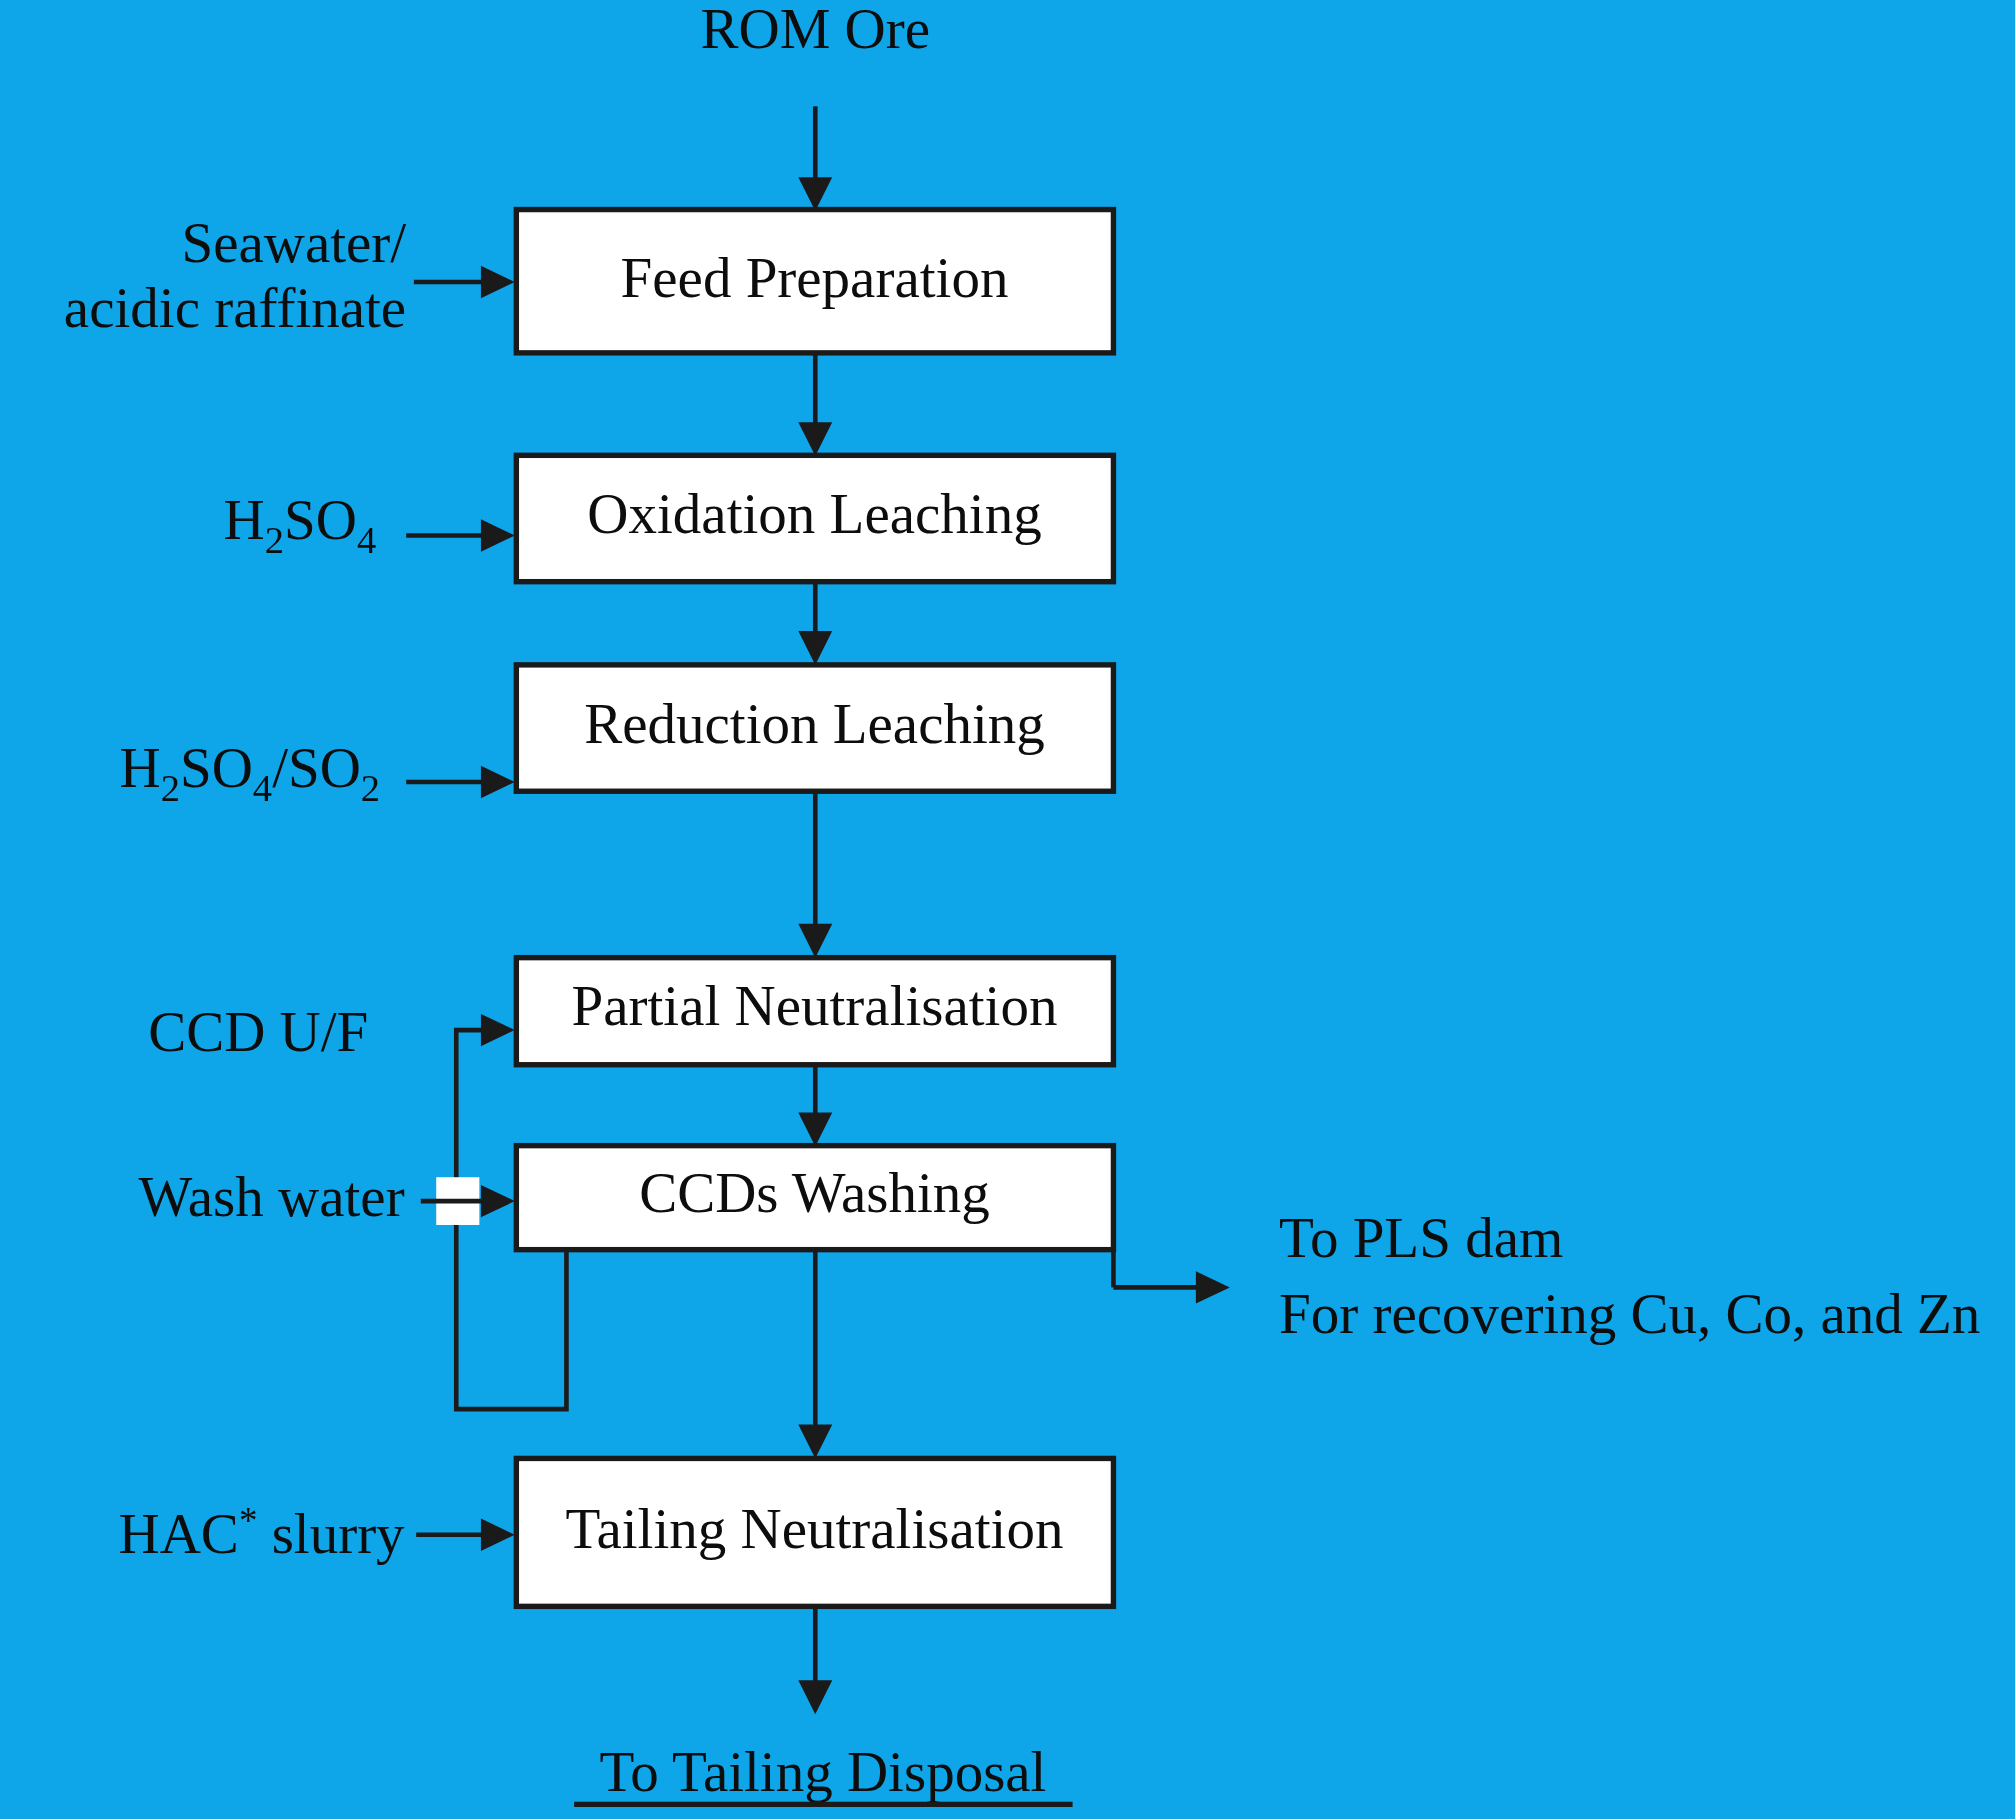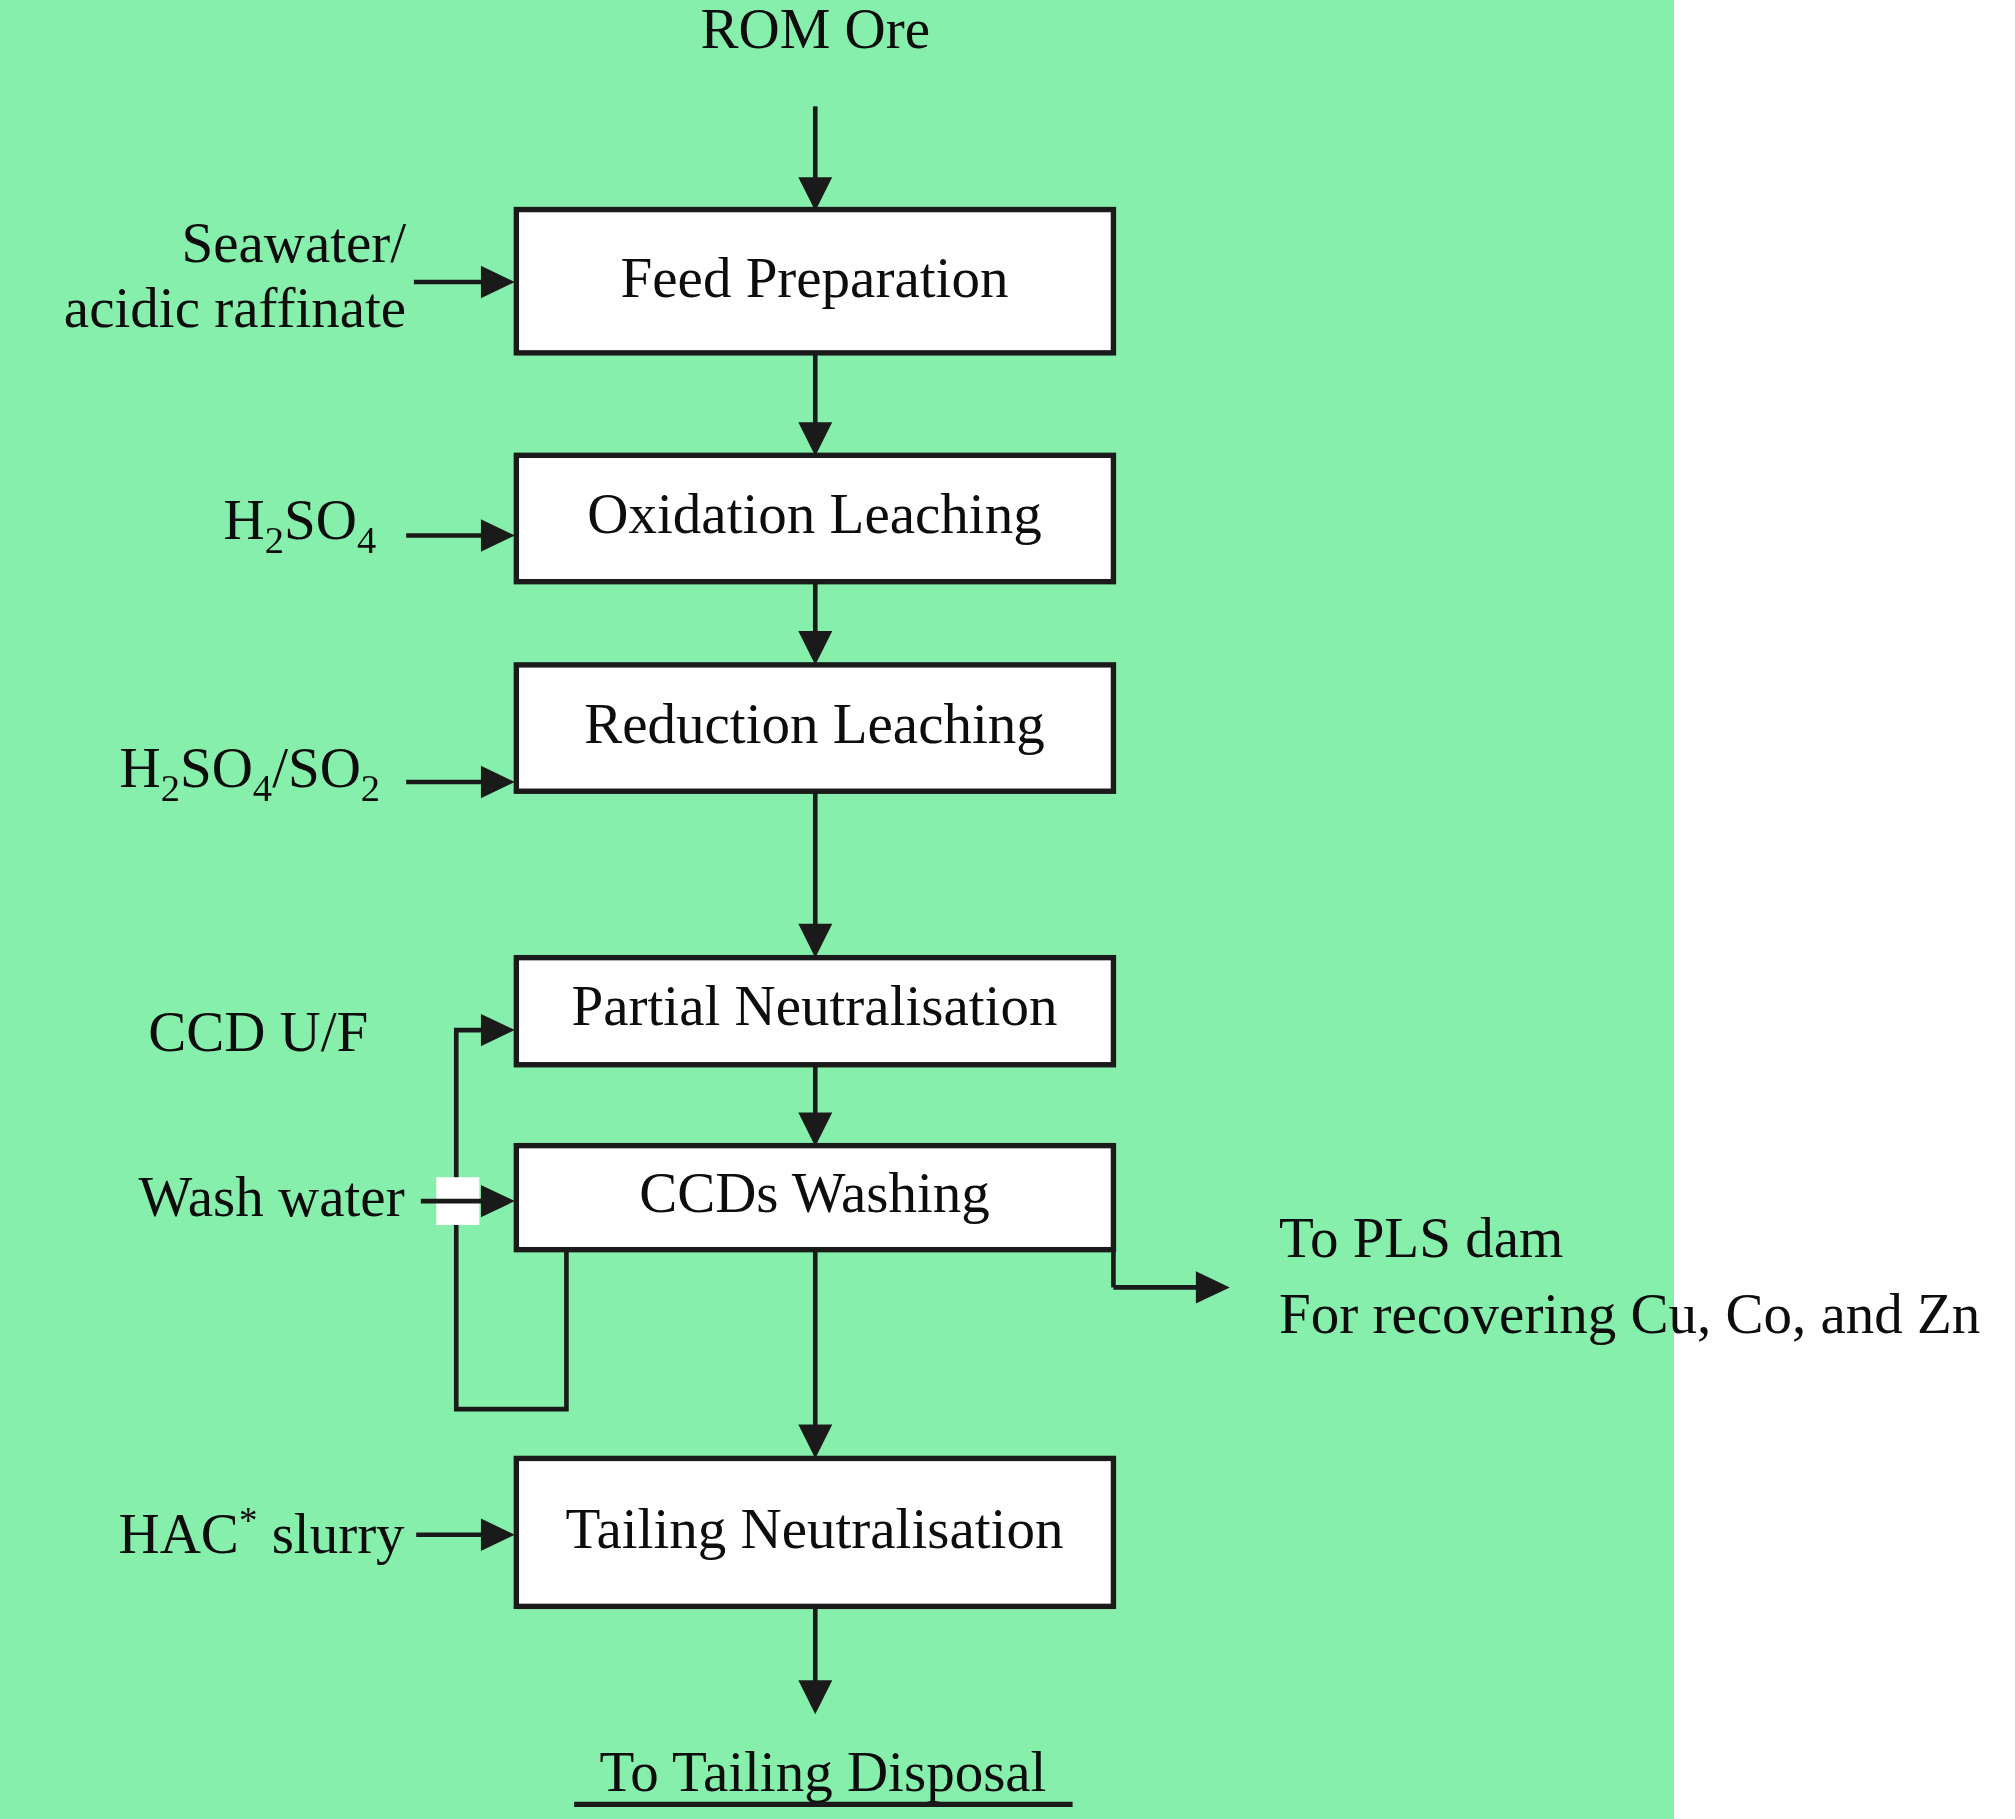--- a/index.html
+++ b/index.html
@@ -9,23 +9,23 @@
     background: #ffffff;
   }
   body {
     font-family: "Liberation Serif", "DejaVu Serif", serif;
     width: 2015px;
     height: 1819px;
     overflow: hidden;
   }
   #diagram-root {
     position: relative;
-    width: 1674px;
+    width: 2015px;
     height: 1819px;
-    background: #86efac;
+    background: #0ea5e9;
   }
   svg#flow-svg {
     position: absolute;
     top: 0;
     left: 0;
     width: 2015px;
     height: 1819px;
     display: block;
   }
   .box-rect {

